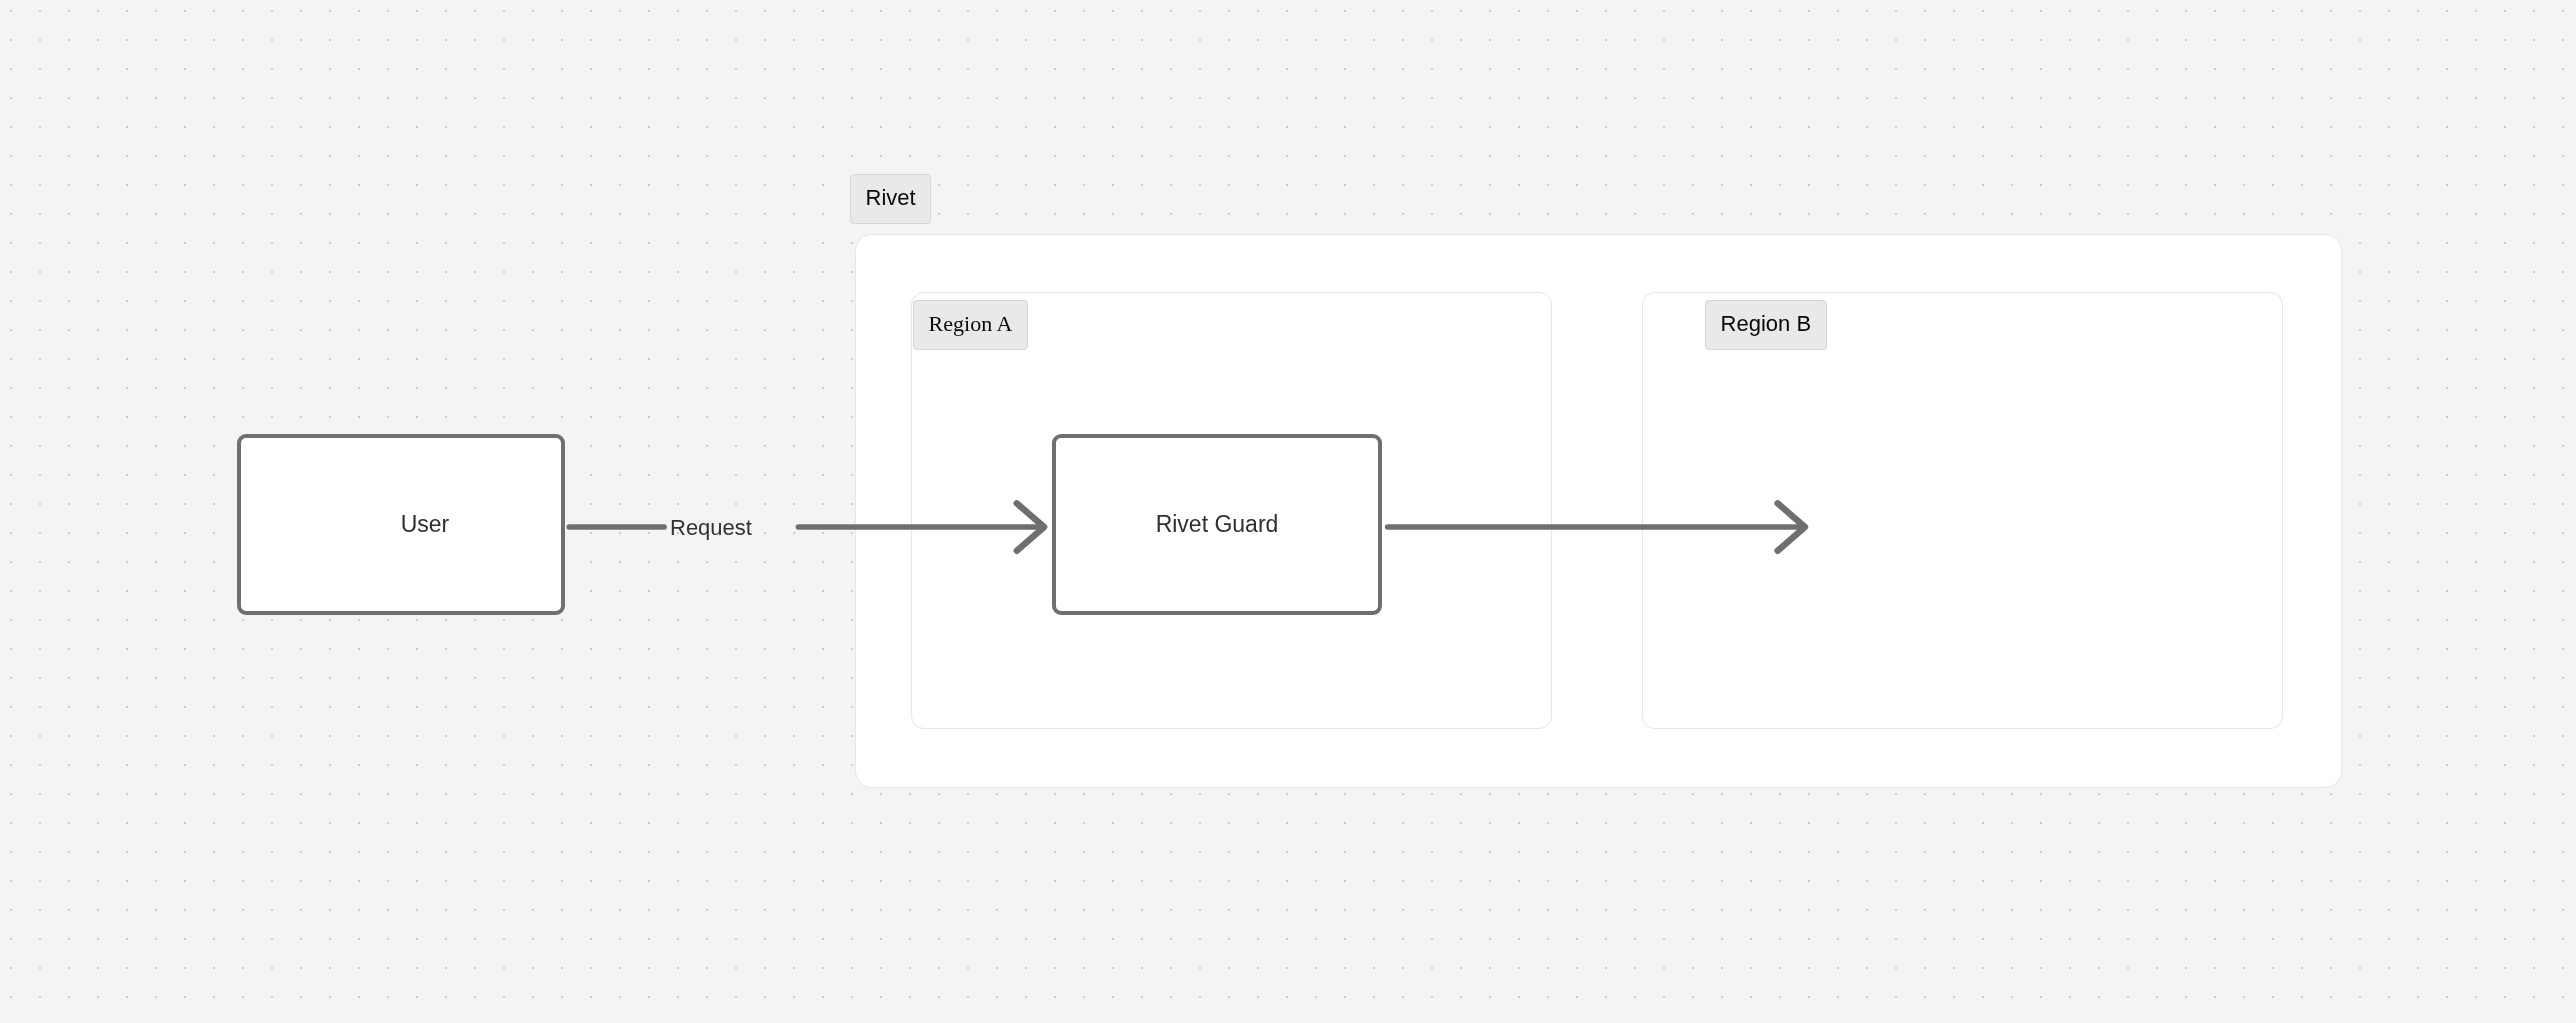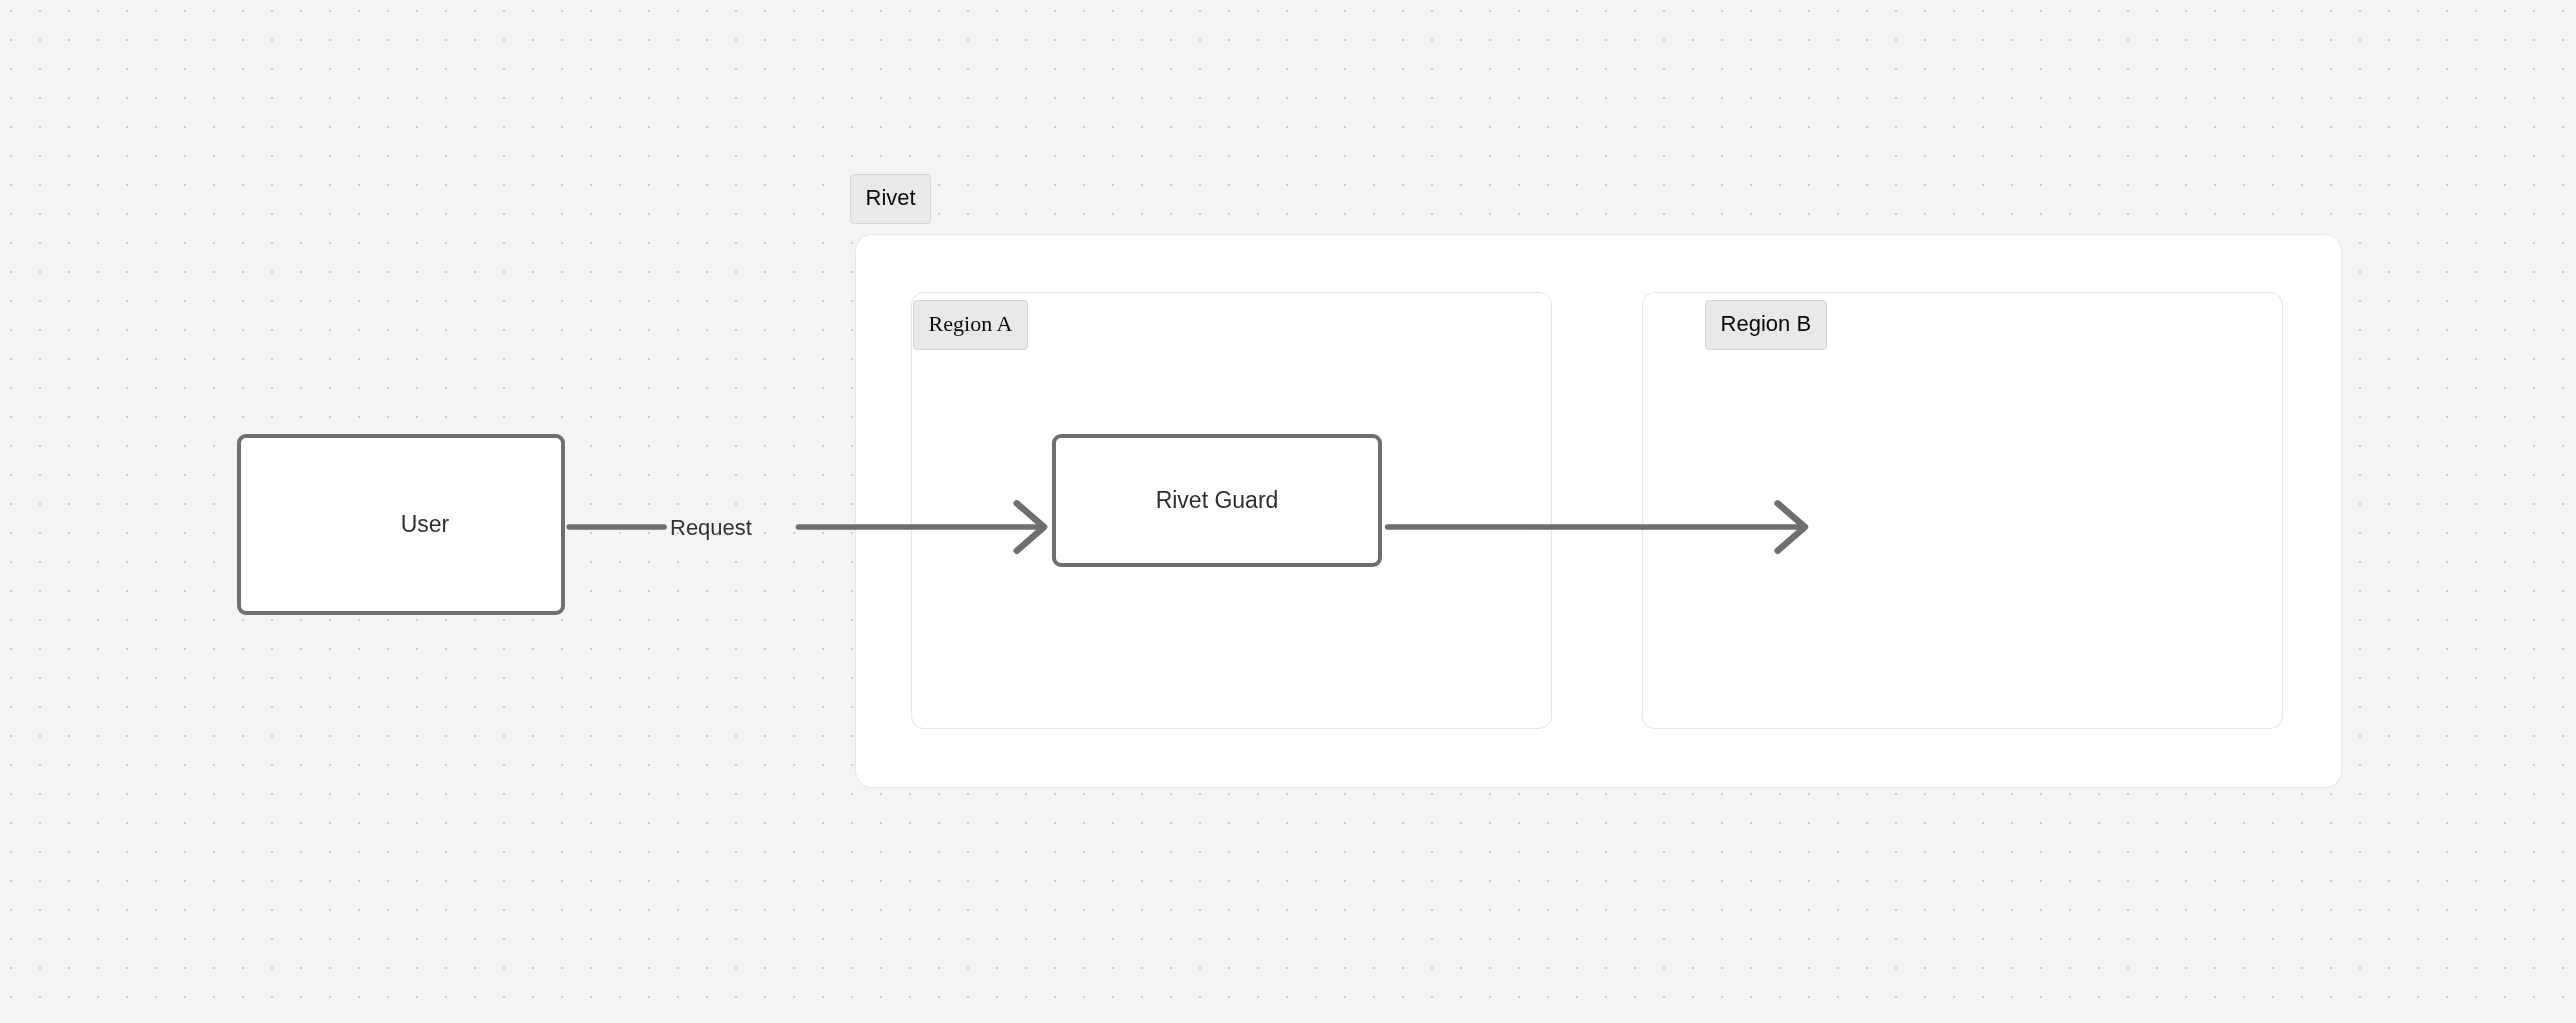--- a/index.html
+++ b/index.html
@@ -115,21 +115,21 @@
       <polyline points="1946,551 1976,577 1946,603" fill="none" stroke="#6f6f72" stroke-width="7" stroke-linecap="round" stroke-linejoin="round"></polyline>
     </g>
   </svg>
 
   <div class="edge-label" style="left:670px; top:517px;">Request</div>
 
   <div class="node" style="left:237px; top:434px; width:328px; height:181px;padding-left:48px;">
     <span class="node-label">User</span>
   </div>
 
-  <div class="node" style="left:1052px; top:434px; width:330px; height:133px;">
+  <div class="node" style="left:1052px; top:434px; width:330px; height:181px;">
     <span class="node-label">Rivet Guard</span>
   </div>
 
 
   <div class="group-label" style="left:850px; top:174px;">Rivet</div>
 
   <div class="group-label" style="left:913px; top:300px;font-family:Liberation Serif, serif;">Region A</div>
 
   <div class="group-label" style="left:1675px; top:300px;margin-left:30px;">Region B</div>
 

